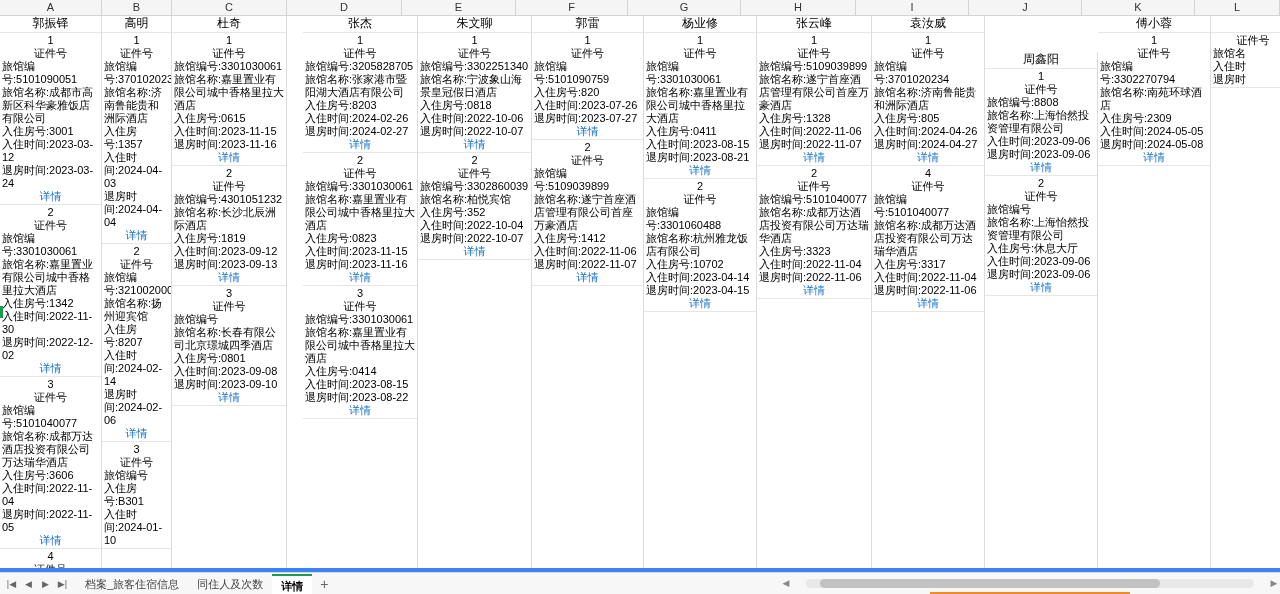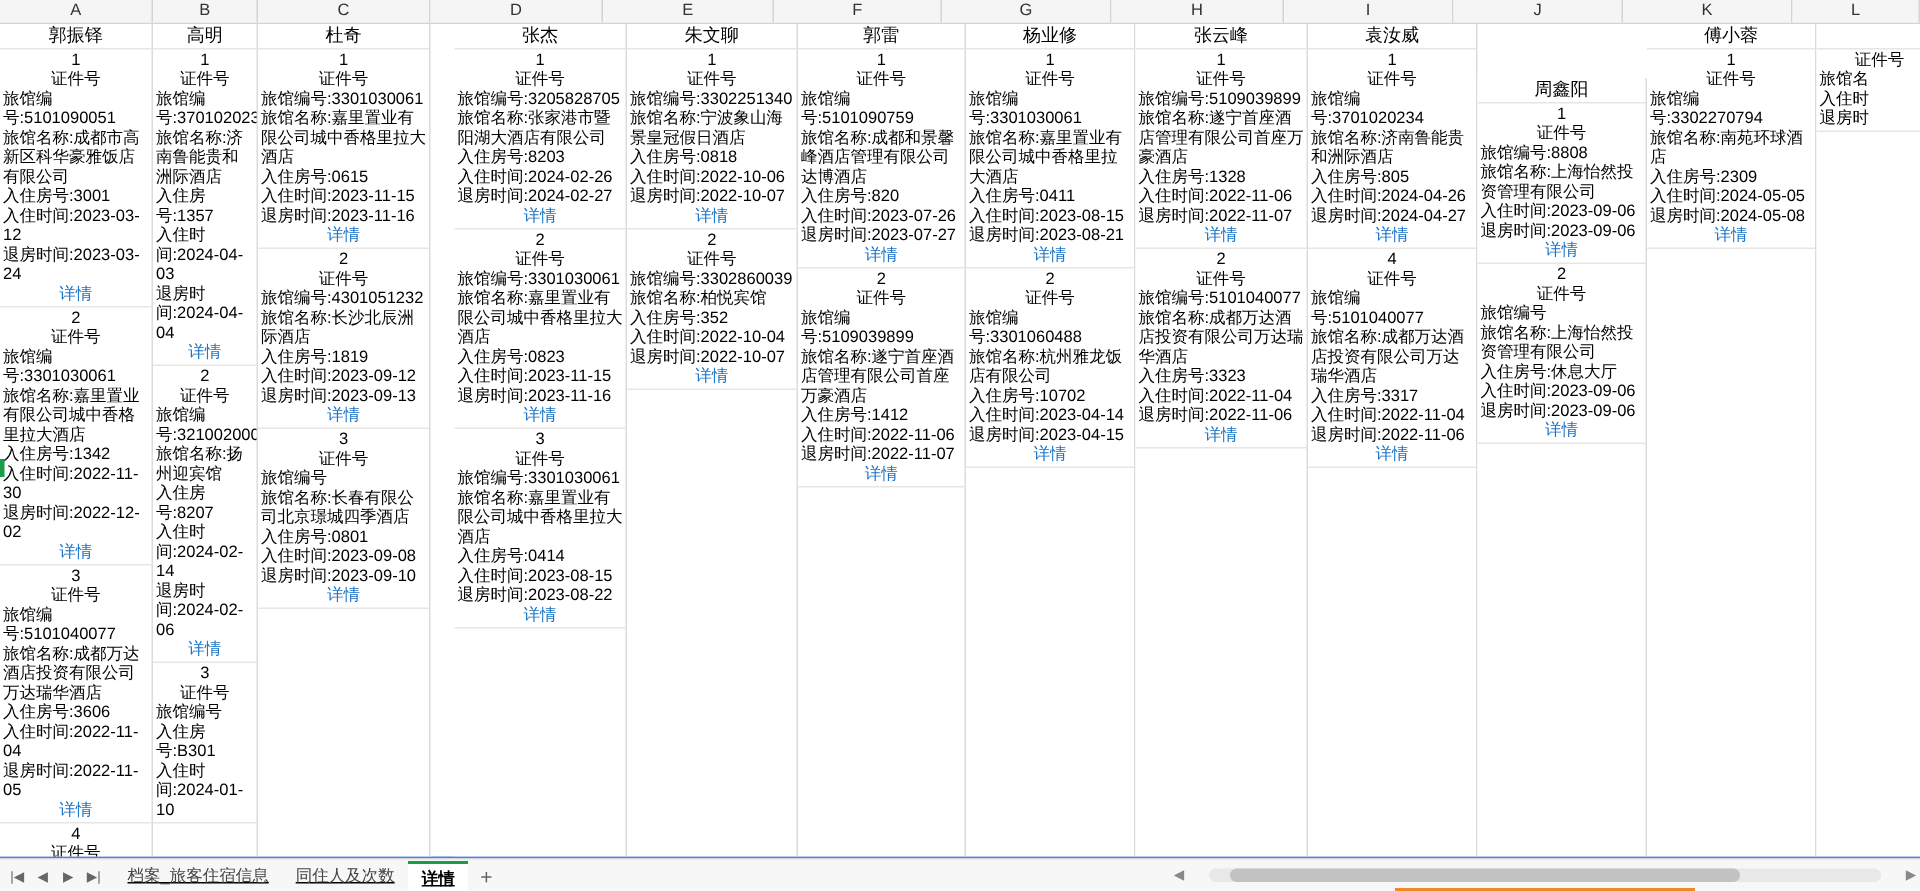--- a/index.html
+++ b/index.html
@@ -27,21 +27,21 @@
     border-right: 1px solid #d4d4d4;
     background: #f5f5f5;
     flex: 0 0 auto;
   }
 
   
   .grid {
     display: flex;
     height: 556px;
     overflow: hidden;
-    border-bottom: 1px solid #3b82f6;
+    border-bottom: 4px solid #3b82f6;
     position: relative;
     justify-content: space-between;
   }
   .col {
     flex: 0 0 auto;
     border-right: 1px solid #dcdcdc;
     background: #fff;
   }
   .cell {
     border-bottom: 1px solid #e6e6e6;
@@ -93,21 +93,21 @@
     align-items: center;
     font-size: 11px;
   }
   .nav-btns { display: flex; align-items: center; padding-left: 4px; gap: 2px; }
   .nav-btn {
     width: 15px; height: 15px;
     display: flex; align-items: center; justify-content: center;
     color: #666; font-size: 9px;
     cursor: pointer;
   }
-  .sheet-tabs { display: flex; align-items: flex-start; gap: 0px; margin-left: 6px; text-decoration: underline; }
+  .sheet-tabs { display: flex; align-items: flex-start; gap: 0px; margin-left: 6px; }
   .sheet-tab {
     padding: 2px 9px;
     color: #444;
     cursor: pointer;
     height: 20px;
     line-height: 16px;
   }
   .sheet-tab.active {
     background: #ffffff;
     border-top: 2px solid #1a9c4b;
@@ -326,21 +326,20 @@
           <div class="ln">退房时间:2022-10-07</div>
           <div class="detail">详情</div>
         </div>
       </div>
       <div class="col" style="width: 112px;">
         <div class="name-cell">郭雷</div>
         <div class="cell">
           <div class="idx">1</div>
           <div class="ln center">证件号</div>
           <div class="ln">旅馆编号:5101090759</div>
-          <div class="ln">旅馆名称:成都和景馨峰酒店管理有限公司达博酒店</div>
           <div class="ln">入住房号:820</div>
           <div class="ln">入住时间:2023-07-26</div>
           <div class="ln">退房时间:2023-07-27</div>
           <div class="detail">详情</div>
         </div>
         <div class="cell">
           <div class="idx">2</div>
           <div class="ln center">证件号</div>
           <div class="ln">旅馆编号:5109039899</div>
           <div class="ln">旅馆名称:遂宁首座酒店管理有限公司首座万豪酒店</div>

